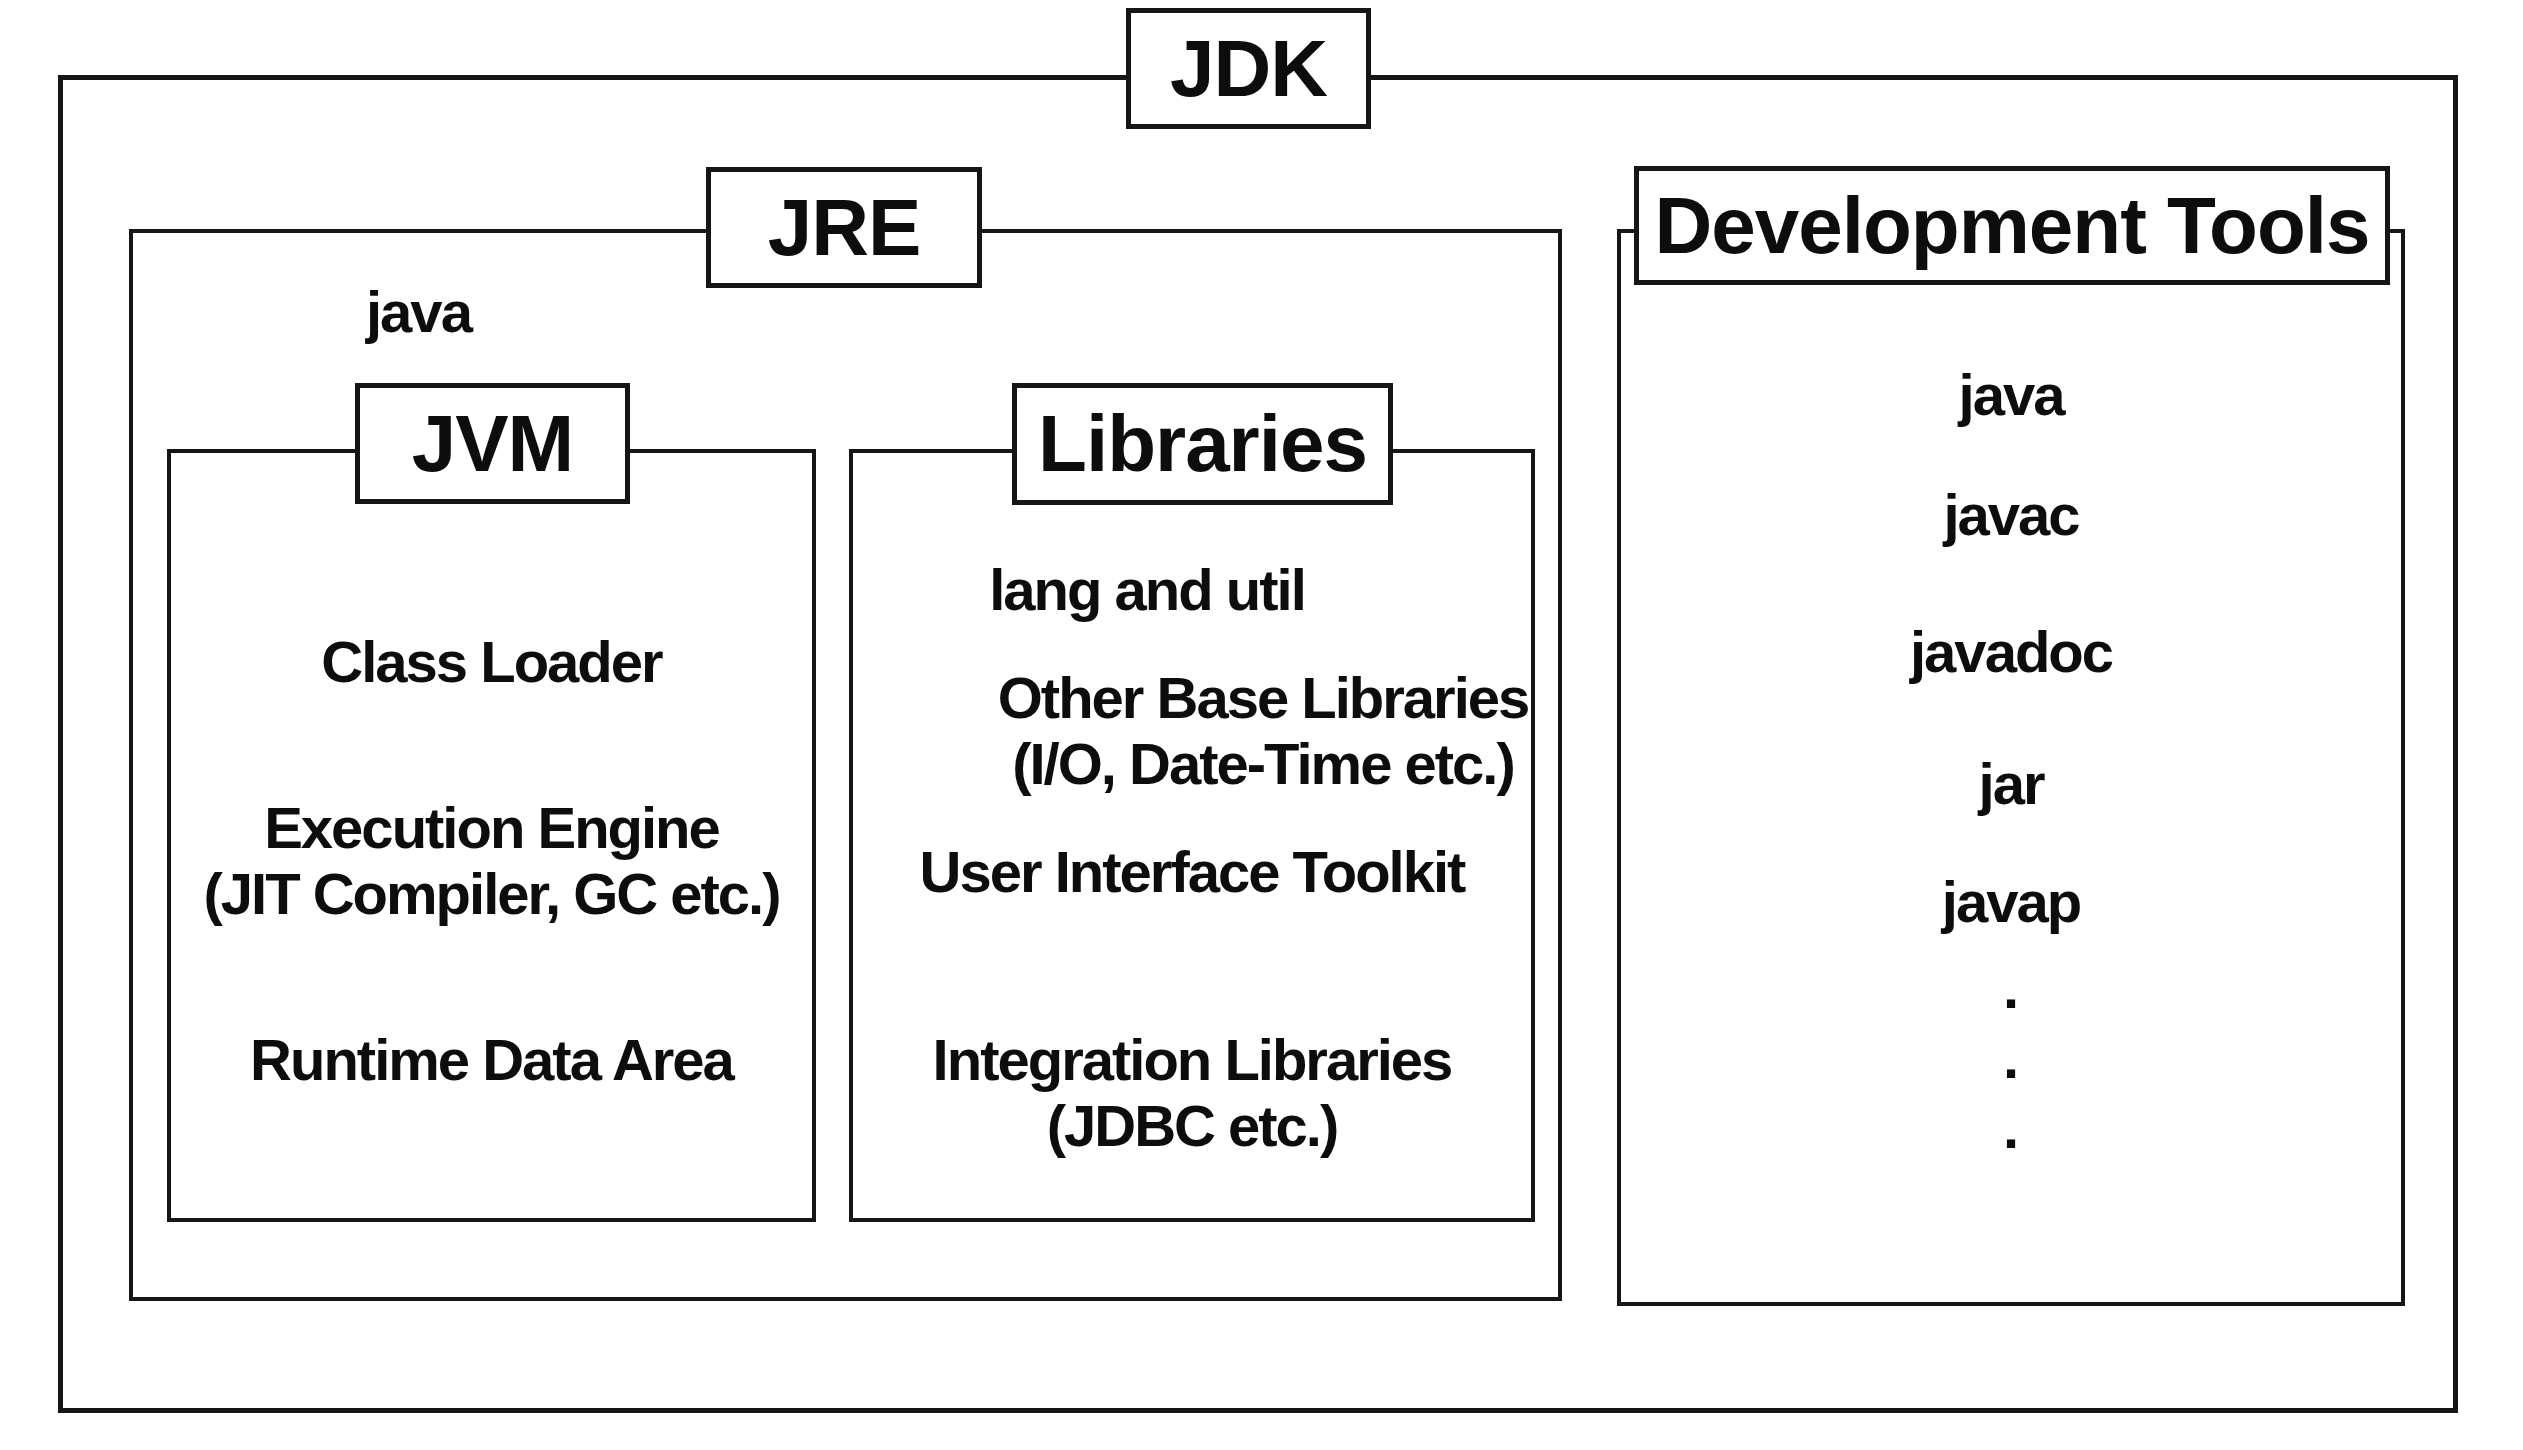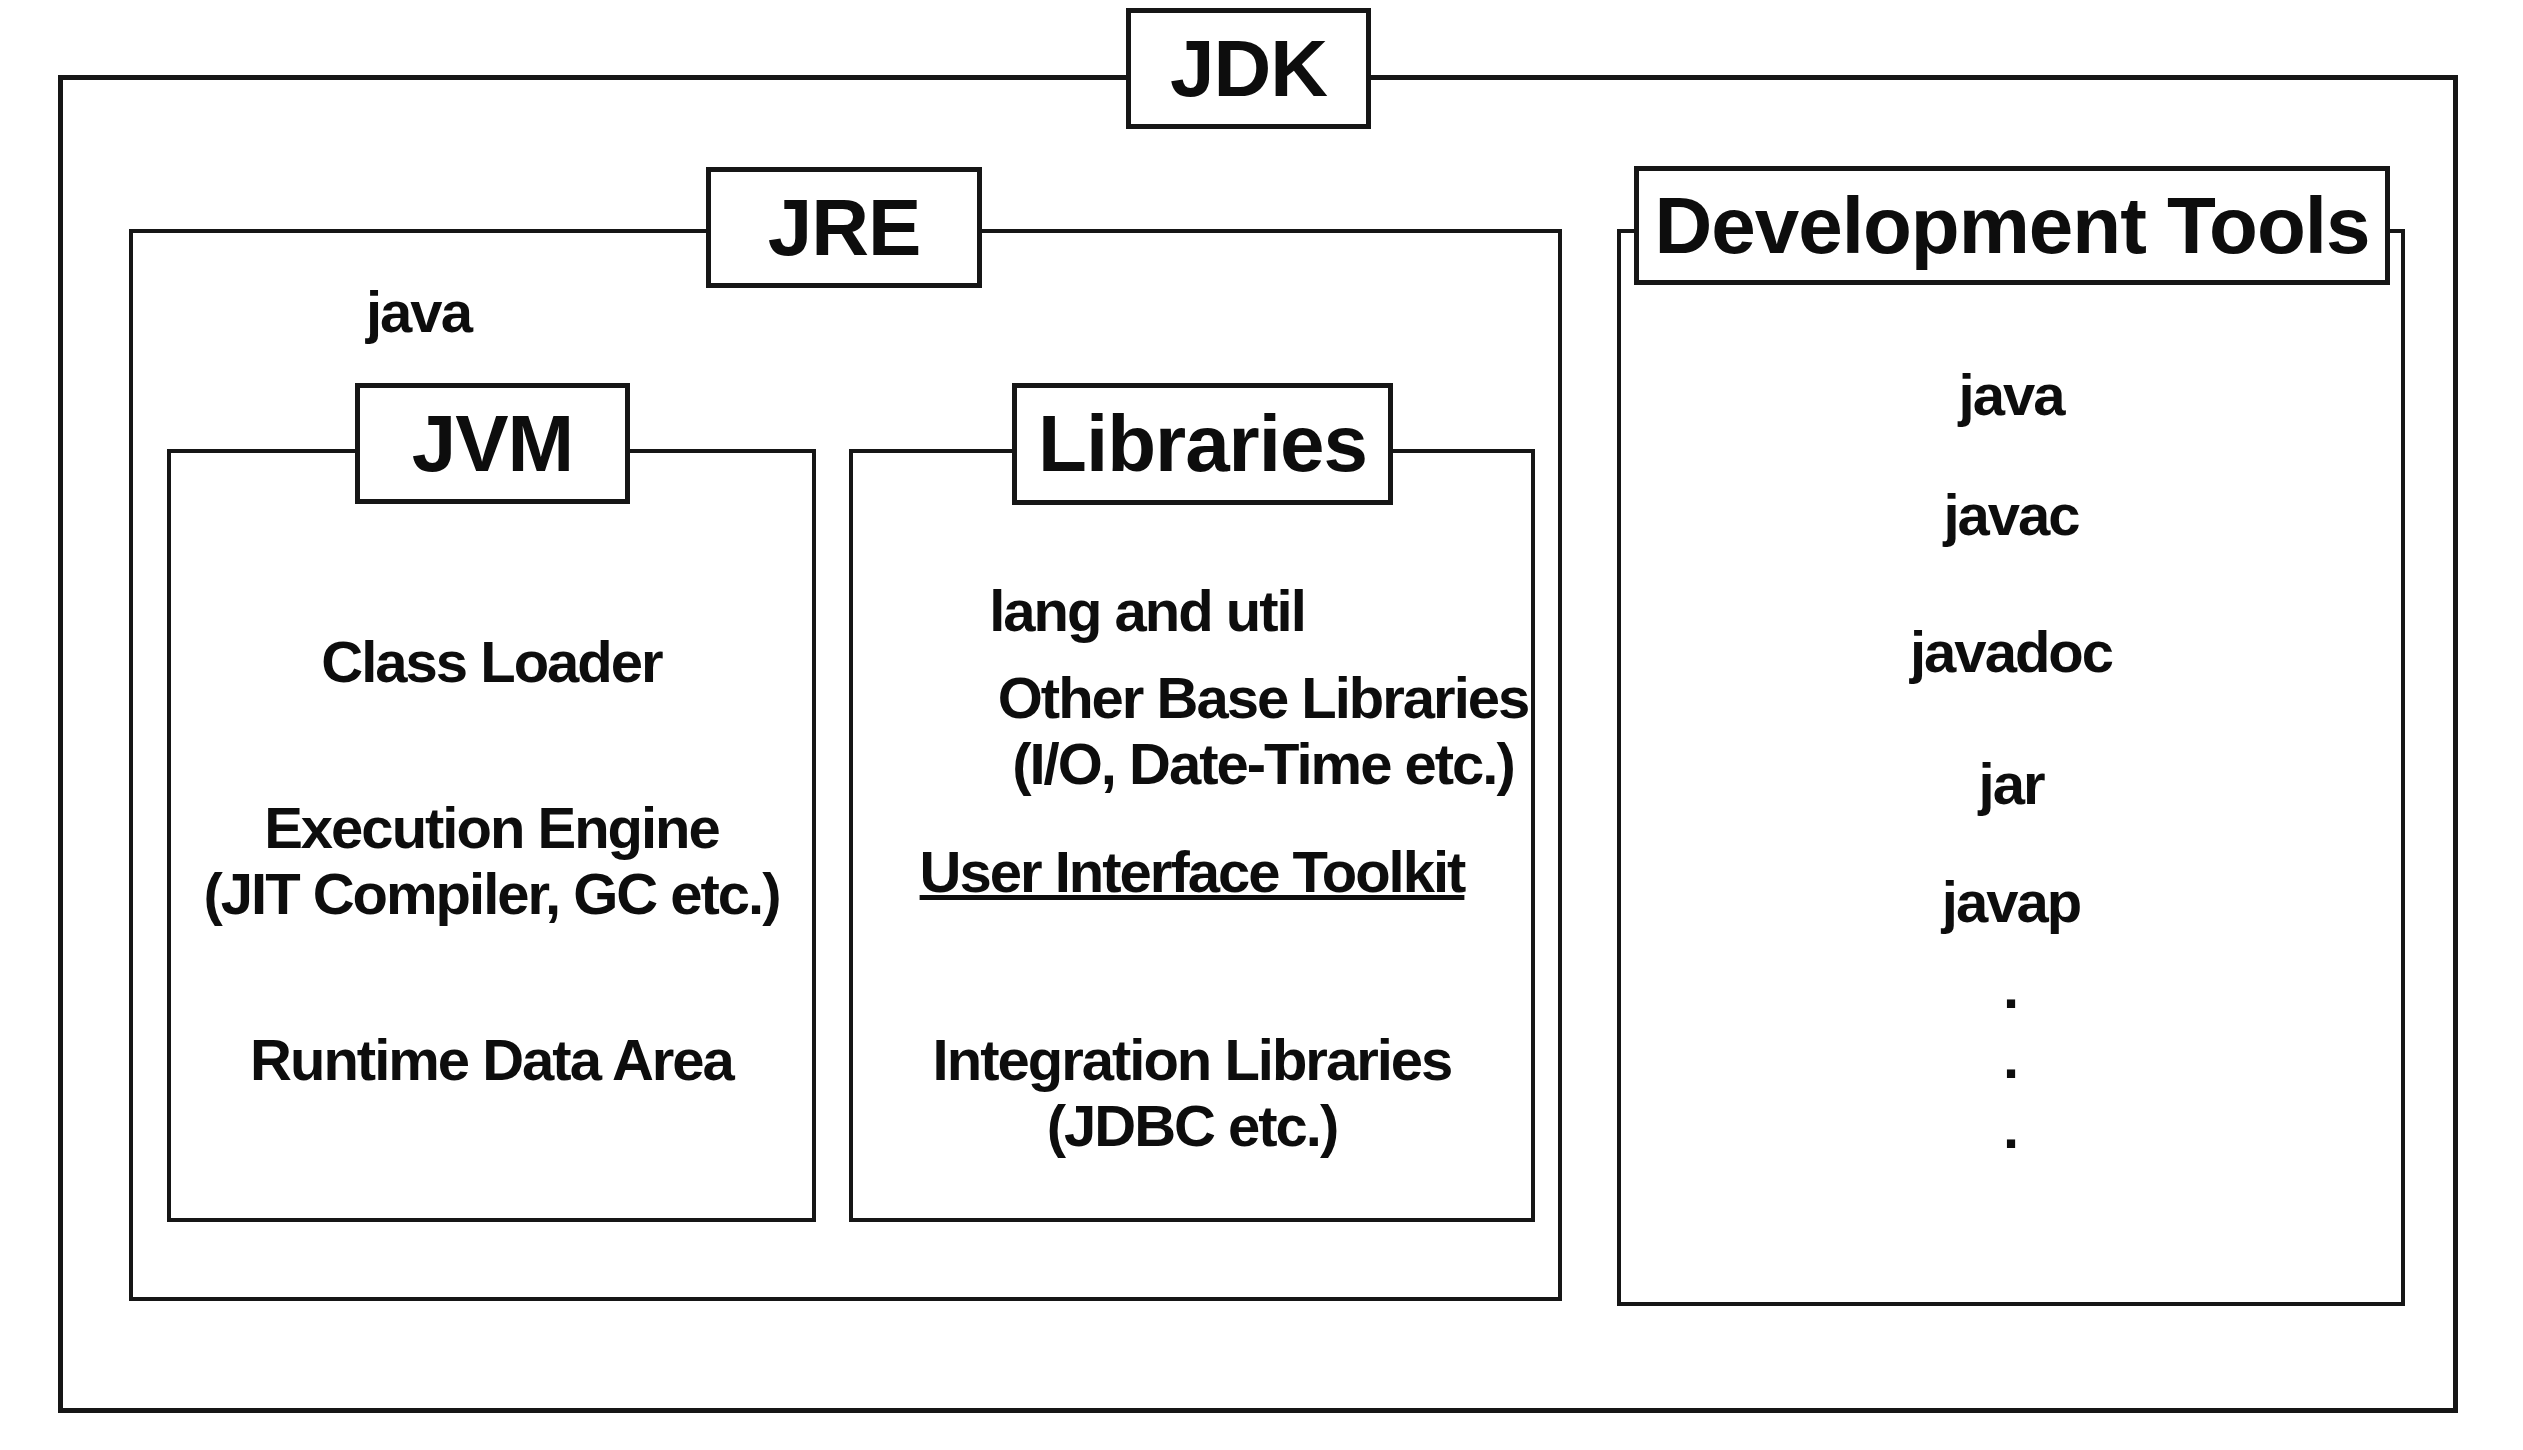--- a/index.html
+++ b/index.html
@@ -70,28 +70,28 @@
 <div class="label" style="left:167px;top:1027px;width:649px;">
   <div>Runtime Data Area</div>
 </div>
 
 <div class="box frame" style="left:849px;top:449px;width:686px;height:773px;"></div>
 
 <div class="titlebox" style="left:1012px;top:383px;width:381px;height:122px;">
   <span>Libraries</span>
 </div>
 
-<div class="label" style="left:849px;top:557px;width:596px;margin-top:21px;">
+<div class="label" style="left:849px;top:557px;width:596px;">
   <div>lang and util</div>
 </div>
 <div class="label" style="left:849px;top:665px;width:828px;">
   <div>Other Base Libraries</div>
   <div>(I/O, Date-Time etc.)</div>
 </div>
-<div class="label" style="left:849px;top:839px;width:686px;text-decoration:underline;">
+<div class="label" style="left:849px;top:839px;width:686px;">
   <div>User Interface Toolkit</div>
 </div>
 <div class="label" style="left:849px;top:1027px;width:686px;">
   <div>Integration Libraries</div>
   <div>(JDBC etc.)</div>
 </div>
 
 <div class="box frame" style="left:1617px;top:229px;width:788px;height:1077px;"></div>
 
 <div class="titlebox" style="left:1634px;top:166px;width:756px;height:119px;">

